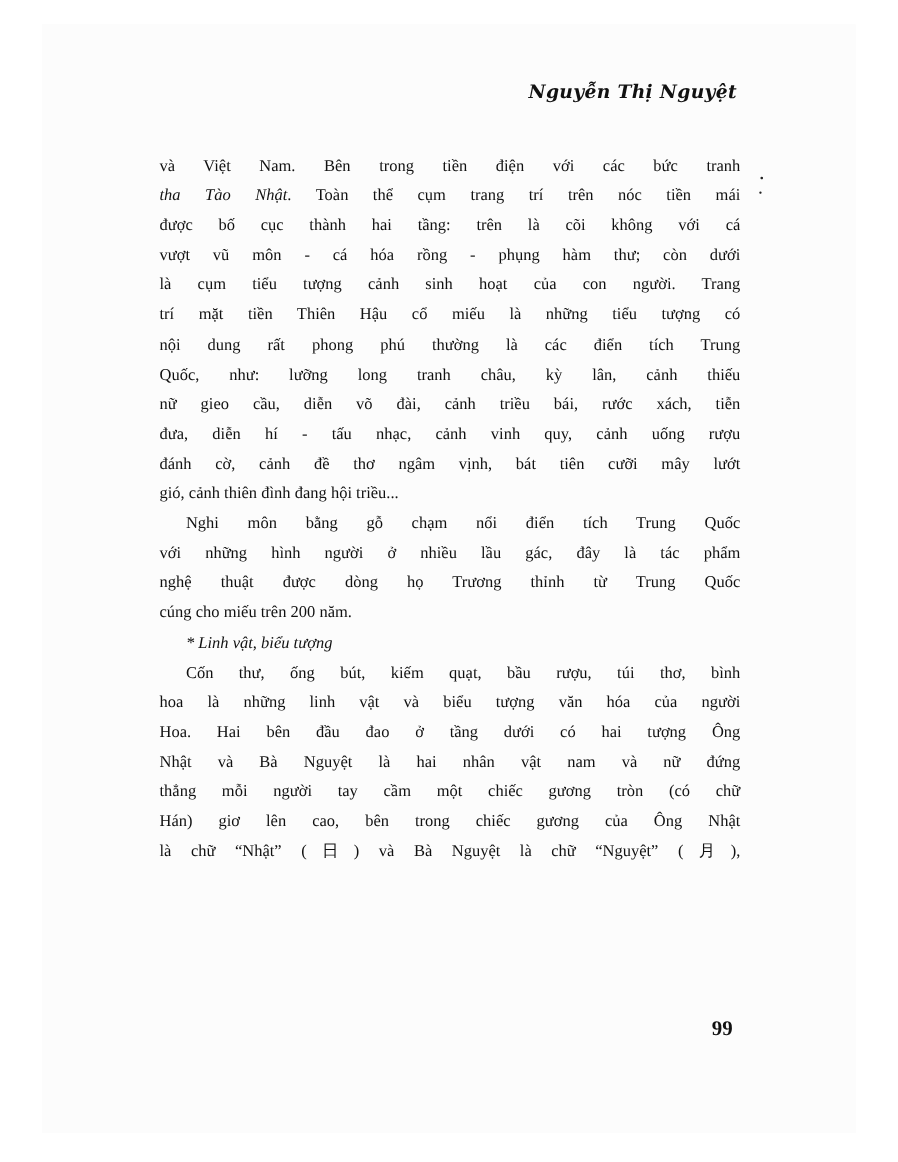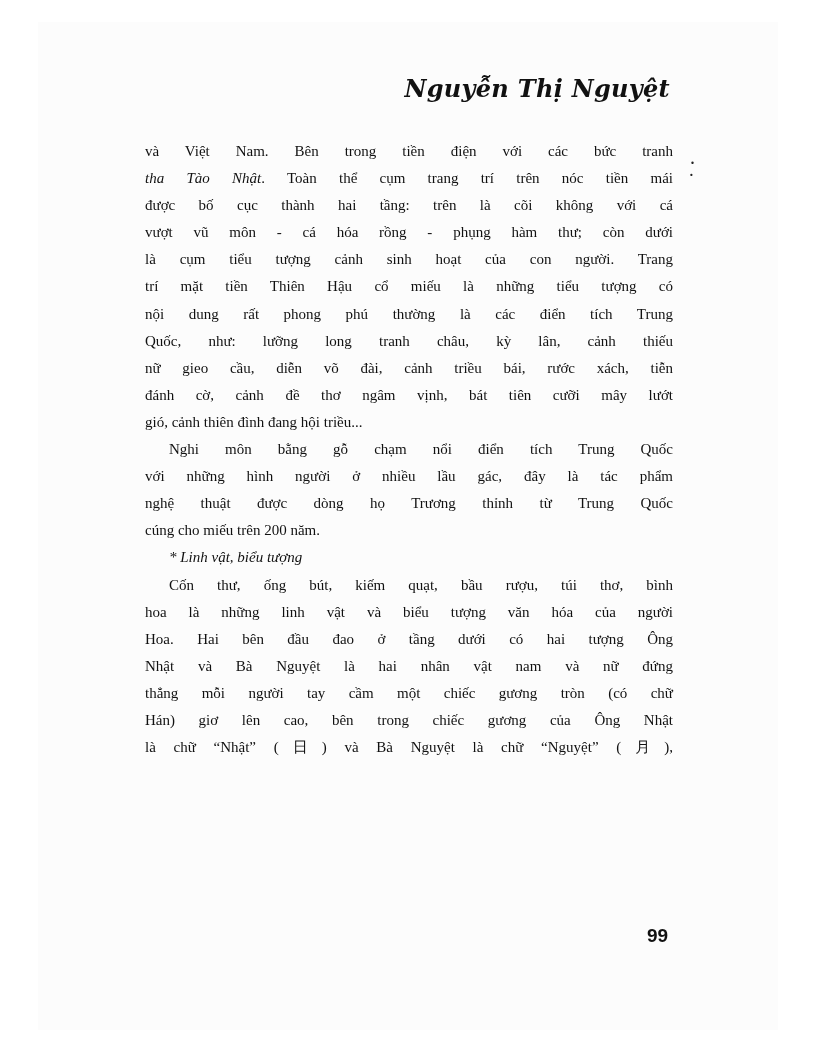--- a/index.html
+++ b/index.html
@@ -21,21 +21,21 @@
       height: 1008px;
       background: #fcfcfc;
     }
     .running-header {
       position: absolute;
       top: 74px;
       right: 146px;
       font-family: "DejaVu Serif", serif;
       font-style: italic;
       font-weight: bold;
-      font-size: 24px;
+      font-size: 17px;
       color: #111;
       letter-spacing: 0.3px;
     }
     .body-text {
       position: absolute;
       left: 145px;
       top: 138px;
       width: 528px;
       font-family: "Liberation Serif", serif;
       font-size: 15px;
@@ -68,21 +68,21 @@
     .margin-mark {
       position: absolute;
       font-family: "Liberation Serif", serif;
       font-size: 20px;
       color: #222;
     }
     .page-number {
       position: absolute;
       top: 925px;
       left: 647px;
-      font-family: Liberation Sans, sans-serif;
+      font-family: Liberation Serif, serif;
       font-weight: bold;
       font-size: 19px;
       color: #111;
     }
   </style>
 </head>
 <body>
 
 <div class="page"></div>
 
@@ -92,20 +92,21 @@
   <div id="lines-before">
       <span class="line"><span>và Việt Nam. Bên trong tiền điện với các bức tranh</span></span>
       <span class="line"><span class="it">tha Tào Nhật</span><span>. Toàn thể cụm trang trí trên nóc tiền mái</span></span>
       <span class="line"><span>được bố cục thành hai tầng: trên là cõi không với cá</span></span>
       <span class="line"><span>vượt vũ môn - cá hóa rồng - phụng hàm thư; còn dưới</span></span>
       <span class="line"><span>là cụm tiểu tượng cảnh sinh hoạt của con người. Trang</span></span>
       <span class="line"><span>trí mặt tiền Thiên Hậu cổ miếu là những tiểu tượng có</span></span>
       <span class="line"><span>nội dung rất phong phú thường là các điển tích Trung</span></span>
       <span class="line"><span>Quốc, như: lưỡng long tranh châu, kỳ lân, cảnh thiếu</span></span>
       <span class="line"><span>nữ gieo cầu, diễn võ đài, cảnh triều bái, rước xách, tiễn</span></span>
+      <span class="line"><span>đưa, diễn hí - tấu nhạc, cảnh vinh quy, cảnh uống rượu</span></span>
       <span class="line"><span>đánh cờ, cảnh đề thơ ngâm vịnh, bát tiên cưỡi mây lướt</span></span>
       <span class="line last"><span>gió, cảnh thiên đình đang hội triều...</span></span>
       <span class="line indent"><span>Nghi môn bằng gỗ chạm nổi điển tích Trung Quốc</span></span>
       <span class="line"><span>với những hình người ở nhiều lầu gác, đây là tác phẩm</span></span>
       <span class="line"><span>nghệ thuật được dòng họ Trương thỉnh từ Trung Quốc</span></span>
       <span class="line last"><span>cúng cho miếu trên 200 năm.</span></span>
     </div>
   <span class="section-heading">* Linh vật, biểu tượng</span>
   <div id="lines-after">
       <span class="line indent"><span>Cốn thư, ống bút, kiếm quạt, bầu rượu, túi thơ, bình</span></span>

